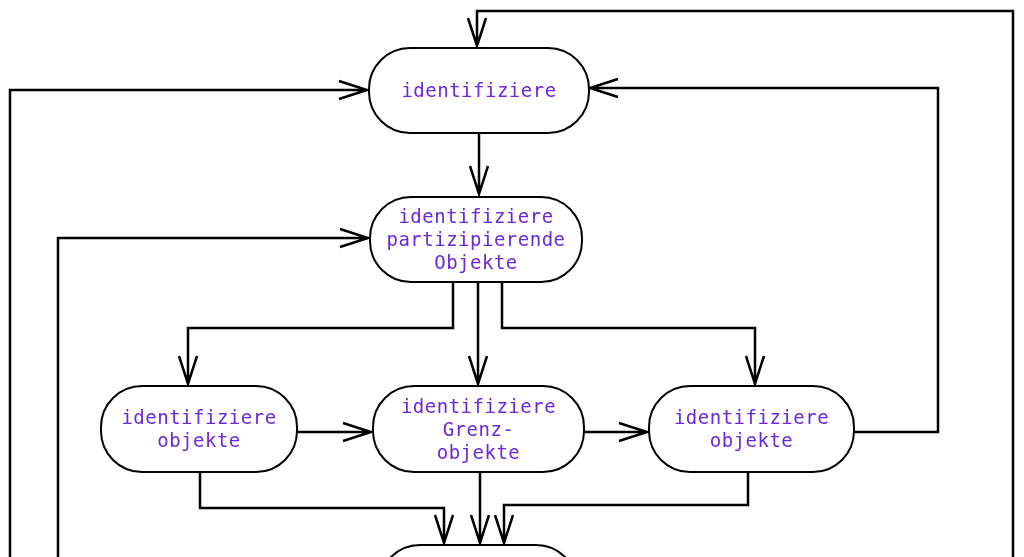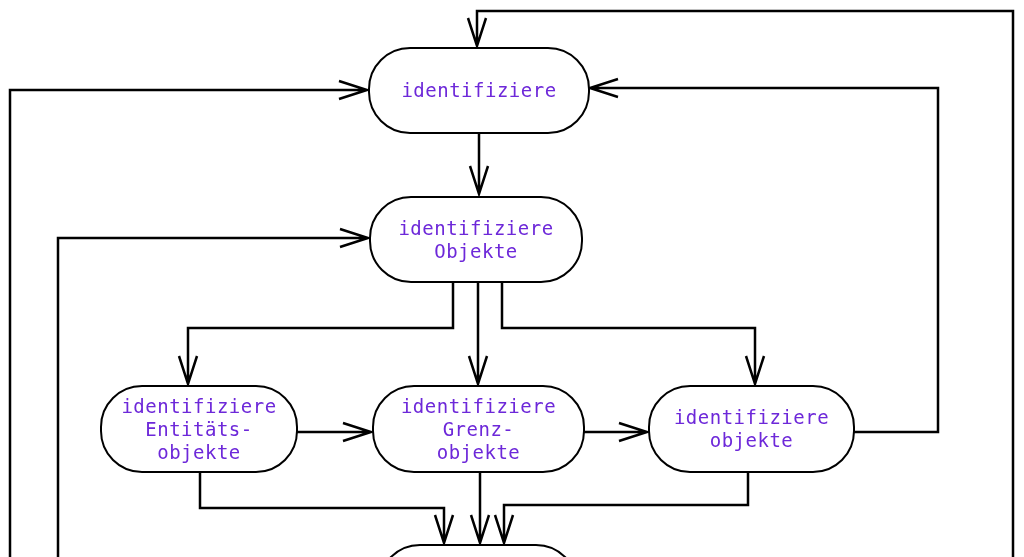--- a/index.html
+++ b/index.html
@@ -53,26 +53,26 @@
     <path d="M480 472 V543 M471 515 L480 543 L489 515"></path>
     <path d="M748 472 V505 H504 V543 M495 515 L504 543 L513 515"></path>
   </svg>
 
   <div class="node" id="node-anwendungsfaelle">
     <div>identifiziere</div>
   </div>
 
   <div class="node" id="node-partizipierende">
     <div>identifiziere</div>
+    <div>partizipierende</div>
     <div>Objekte</div>
   </div>
 
   <div class="node" id="node-entitaets">
     <div>identifiziere</div>
-    <div>Entitäts-</div>
     <div>objekte</div>
   </div>
 
   <div class="node" id="node-grenz">
     <div>identifiziere</div>
     <div>Grenz-</div>
     <div>objekte</div>
   </div>
 
   <div class="node" id="node-steuerungs">

